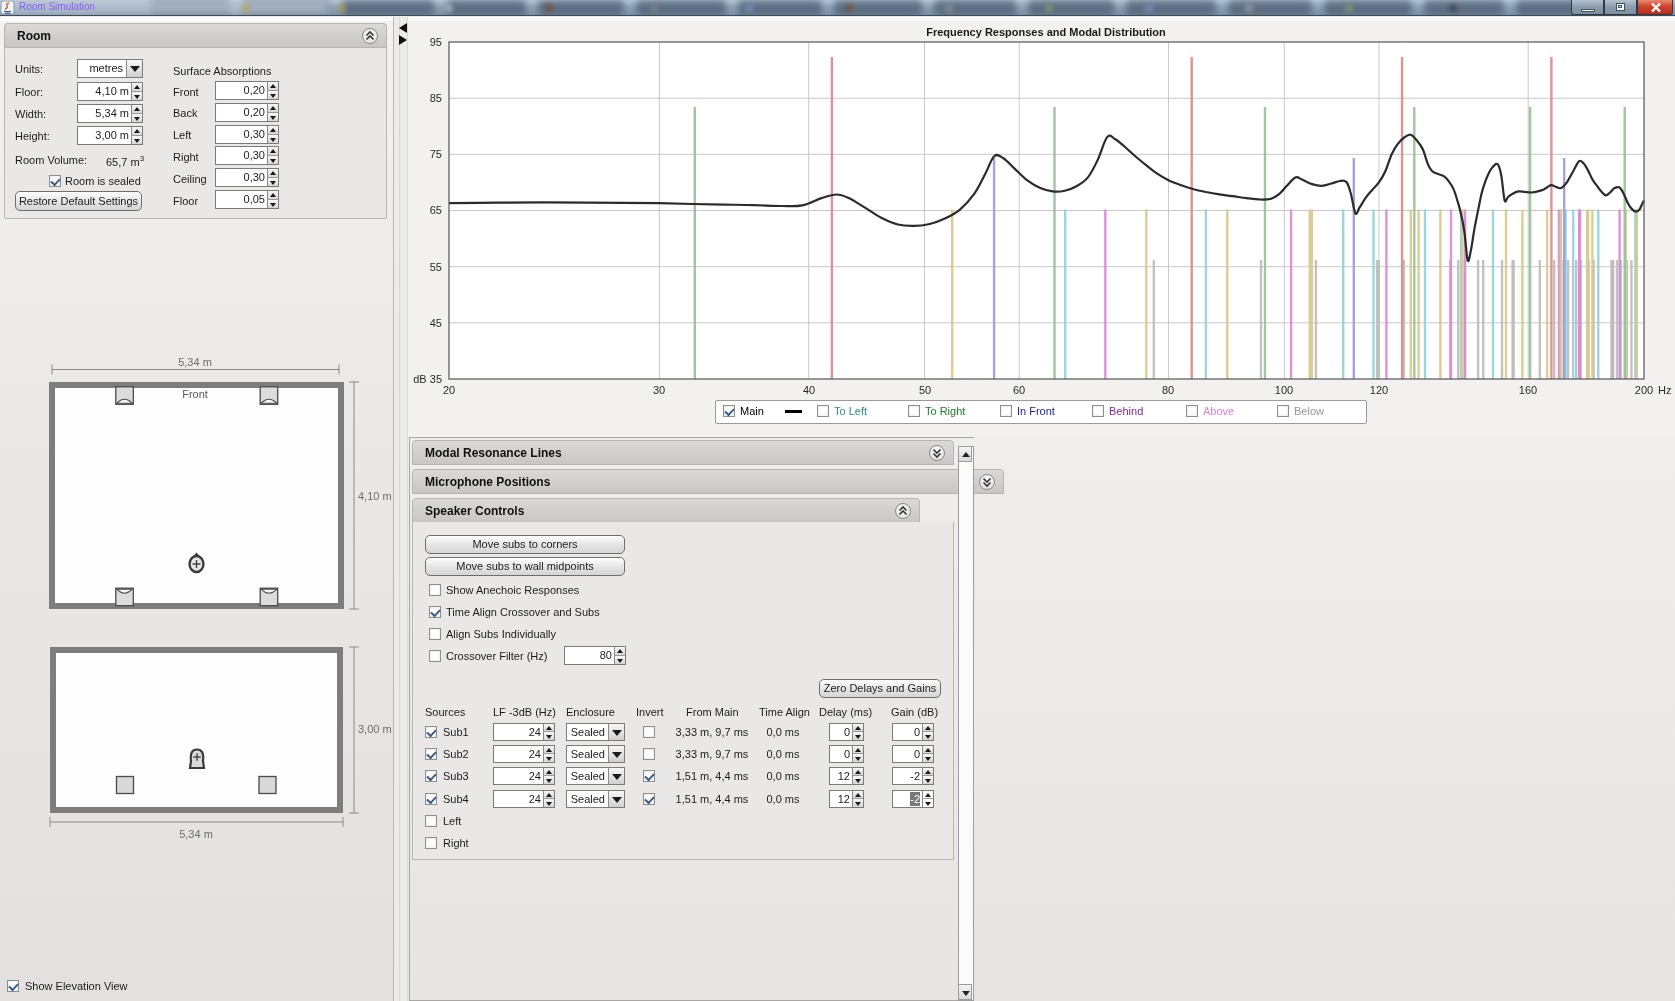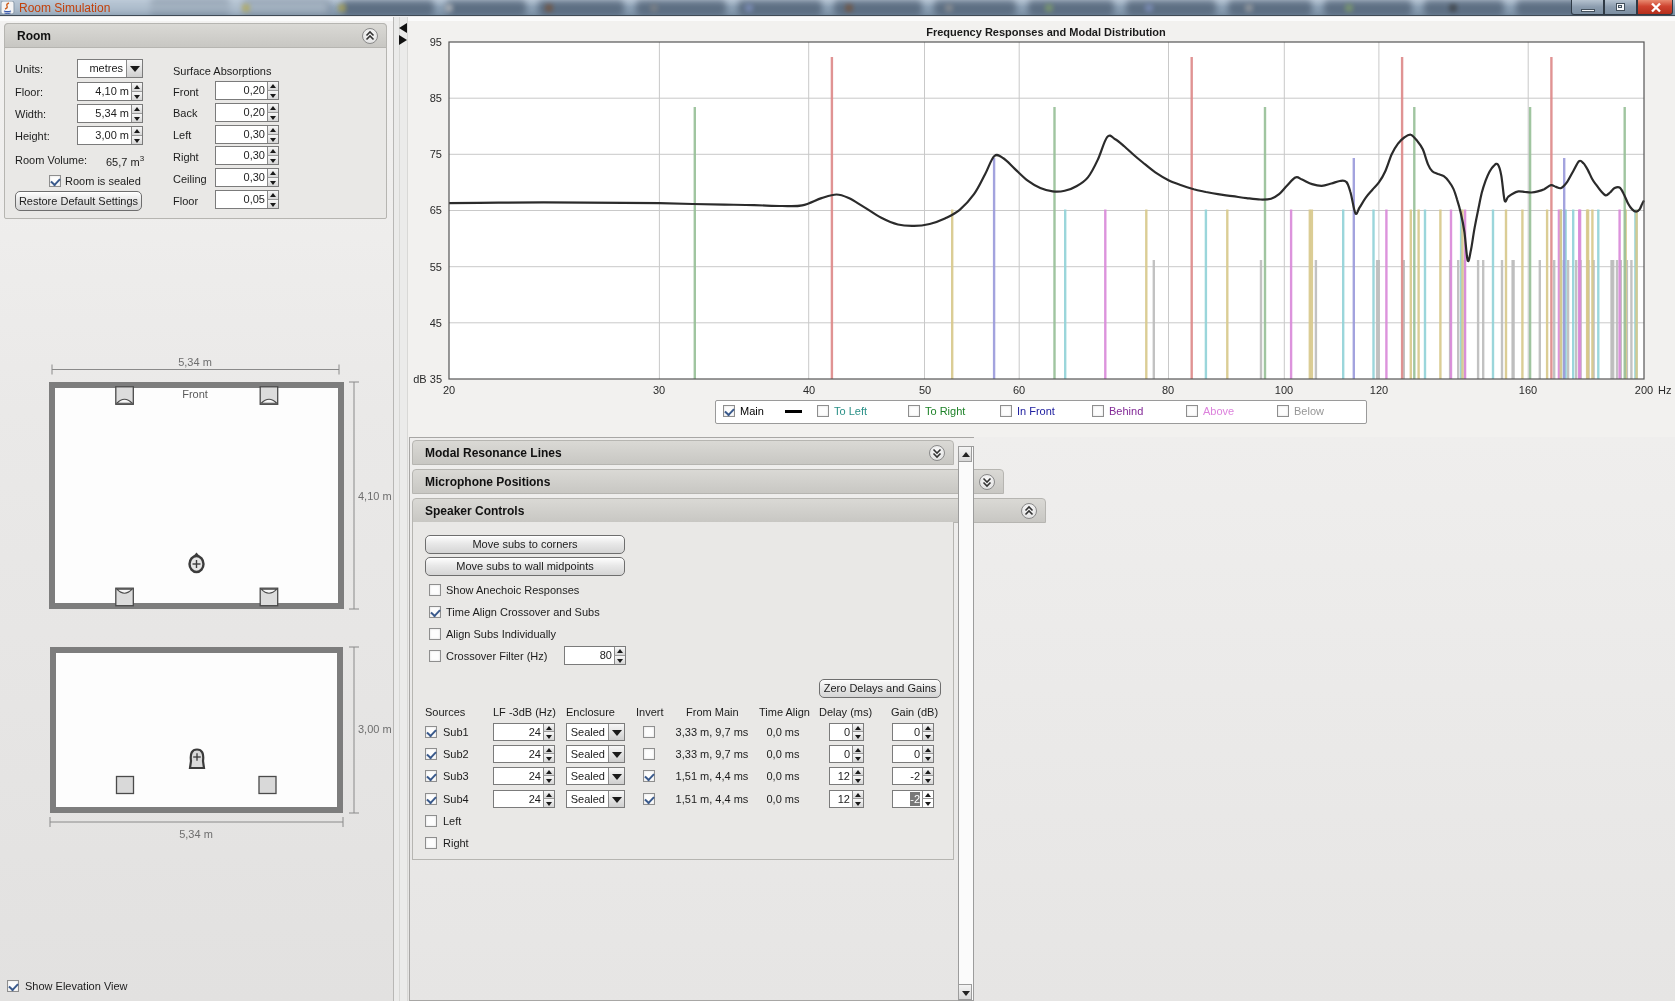--- a/index.html
+++ b/index.html
@@ -1,20 +1,20 @@
 <!DOCTYPE html>
 <html><head><meta charset="utf-8"><style>
 *{box-sizing:border-box;margin:0;padding:0}
 html,body{width:1675px;height:1001px;overflow:hidden}
 body{position:relative;font-family:"Liberation Sans",sans-serif;font-size:11px;color:#1c1c1c;background:#ececec}
 .abs{position:absolute}
 #titlebar{position:absolute;left:0;top:0;width:1675px;height:16px;background:linear-gradient(#b7c5d4,#8fa3b7 45%,#7b90a5);overflow:hidden;border-bottom:1px solid #3f4a55}
 #titlebar .tab{position:absolute;top:0;height:16px;background:#42526600;opacity:.62;filter:blur(3px);background-color:#425266;border-radius:5px}
 #titlebar .lite{position:absolute;left:0;top:0;width:330px;height:16px;background:linear-gradient(#cdd8e3,#a9b9c9);opacity:.75;filter:blur(4px)}
-#ttext{position:absolute;left:19px;top:1px;font-size:12px;color:#c2410c}
+#ttext{position:absolute;left:19px;top:1px;font-size:10px;color:#8b5cf6}
 .wbtn{position:absolute;top:0;height:15px;border:1px solid #2f3a45;border-top:none}
 .wbtn i{position:absolute;display:block}
 #leftbg{position:absolute;left:0;top:17px;width:393px;height:984px;background:linear-gradient(#f3f2f1,#eaE9e8 40%,#e2e1e0)}
 #rtopbg{position:absolute;left:408px;top:17px;width:1267px;height:420px;background:#f2f1ef}
 #rbotbg{position:absolute;left:408px;top:437px;width:1267px;height:564px;background:linear-gradient(#efeeed,#e6e5e4)}
 #topstrip{position:absolute;left:0;top:17px;width:1675px;height:4px;background:#fbfbfb}
 #split{position:absolute;left:393px;top:17px;width:15px;height:984px;background:#ebebea;border-left:1px solid #b8b7b5}
 #split .l1{position:absolute;left:5px;top:0;width:1px;height:984px;background:#d8d8d6}
 #split .l2{position:absolute;left:13px;top:0;width:1px;height:984px;background:#d8d8d6}
 .tri-l{position:absolute;left:5px;top:6px;width:0;height:0;border-top:5px solid transparent;border-bottom:5px solid transparent;border-right:8px solid #111}
@@ -410,21 +410,21 @@
   </div>
 <div class="hdr" style="left:412px;top:469px;width:592px">
     <span class="ht">Microphone Positions</span>
     <span class="chev">
       <svg width="14" height="14" viewBox="0 0 14 14">
         <path d="M 3.5 3.5 L 7 7 L 10.5 3.5" fill="none" stroke="#333" stroke-width="1.6"></path>
         <path d="M 3.5 7.5 L 7 11 L 10.5 7.5" fill="none" stroke="#333" stroke-width="1.6"></path>
       </svg>
     </span>
   </div>
-<div class="hdr" style="left:412px;top:498px;width:634px">
+<div class="hdr" style="left:412px;top:498px;width:508px">
     <span class="ht">Speaker Controls</span>
     <span class="chev">
       <svg width="14" height="14" viewBox="0 0 14 14">
         <path d="M 3.5 6.5 L 7 3 L 10.5 6.5" fill="none" stroke="#333" stroke-width="1.6"></path>
         <path d="M 3.5 10.5 L 7 7 L 10.5 10.5" fill="none" stroke="#333" stroke-width="1.6"></path>
       </svg>
     </span>
   </div>
 <div class="panel" style="left:412px;top:522px;width:542px;height:338px;border-radius:0;border-top:none"></div>
 <div class="btn" style="left:425px;top:535px;width:200px;height:19px;line-height:17px">Move subs to corners</div>

